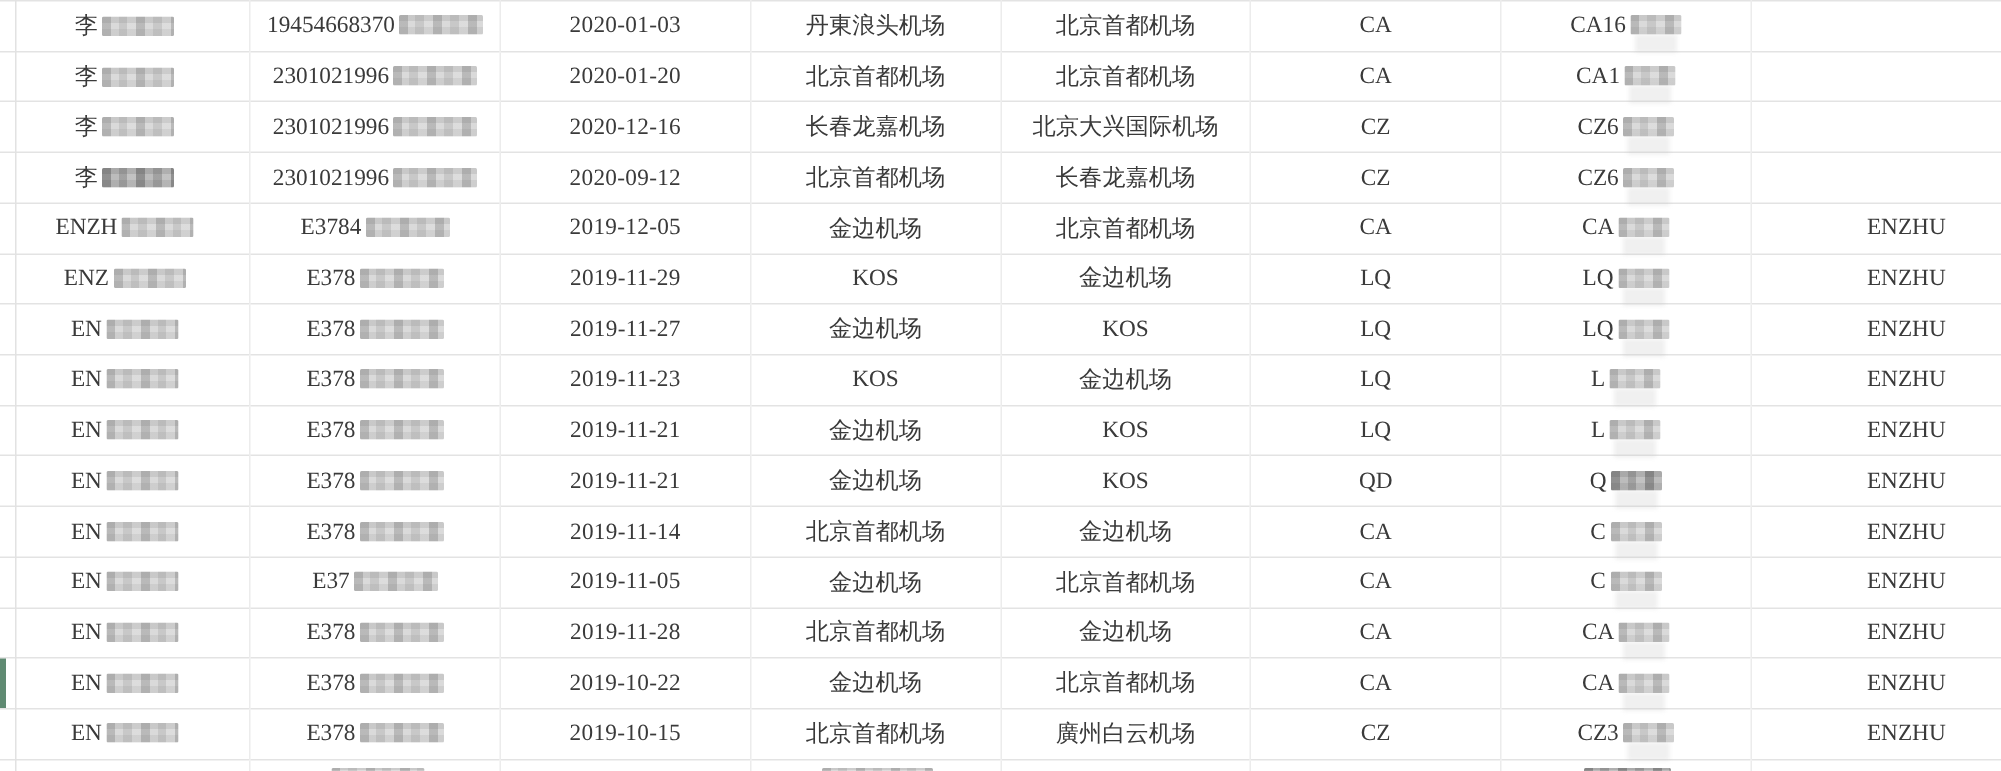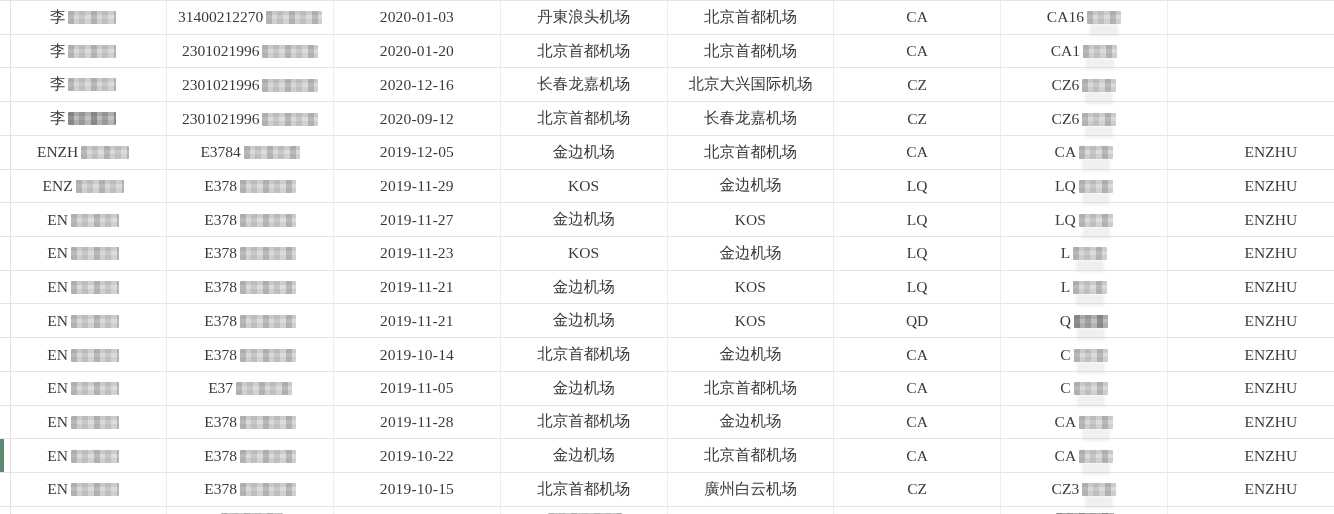--- a/index.html
+++ b/index.html
@@ -66,21 +66,21 @@
         <col>
         <col>
         <col>
         <col>
         <col>
         <col>
     </colgroup>
     <tbody id="rows">
         <tr class="row">
     <td class="c-name"><span>李</span><span class="mask m-name"></span></td>
-    <td class="c-id"><span>31400212270</span><span class="mask m-id"></span></td>
+    <td class="c-id"><span>19454668370</span><span class="mask m-id"></span></td>
     <td class="c-date"><span>2020-01-03</span></td>
     <td class="c-from"><span>丹東浪头机场</span></td>
     <td class="c-to"><span>北京首都机场</span></td>
     <td class="c-air"><span>CA</span></td>
     <td class="c-flt"><span>CA16</span><span class="mask m-flt"></span></td>
     <td class="c-pax"><span></span></td>
   </tr>
         <tr class="row">
     <td class="c-name"><span>李</span><span class="mask m-name"></span></td>
     <td class="c-id"><span>2301021996</span><span class="mask m-id"></span></td>
@@ -167,21 +167,21 @@
     <td class="c-date"><span>2019-11-21</span></td>
     <td class="c-from"><span>金边机场</span></td>
     <td class="c-to"><span>KOS</span></td>
     <td class="c-air"><span>QD</span></td>
     <td class="c-flt"><span>Q</span><span class="mask m-flt dark"></span></td>
     <td class="c-pax"><span>ENZHU</span></td>
   </tr>
         <tr class="row">
     <td class="c-name"><span>EN</span><span class="mask m-name"></span></td>
     <td class="c-id"><span>E378</span><span class="mask m-id"></span></td>
-    <td class="c-date"><span>2019-10-14</span></td>
+    <td class="c-date"><span>2019-11-14</span></td>
     <td class="c-from"><span>北京首都机场</span></td>
     <td class="c-to"><span>金边机场</span></td>
     <td class="c-air"><span>CA</span></td>
     <td class="c-flt"><span>C</span><span class="mask m-flt"></span></td>
     <td class="c-pax"><span>ENZHU</span></td>
   </tr>
         <tr class="row">
     <td class="c-name"><span>EN</span><span class="mask m-name"></span></td>
     <td class="c-id"><span>E37</span><span class="mask m-id"></span></td>
     <td class="c-date"><span>2019-11-05</span></td>

